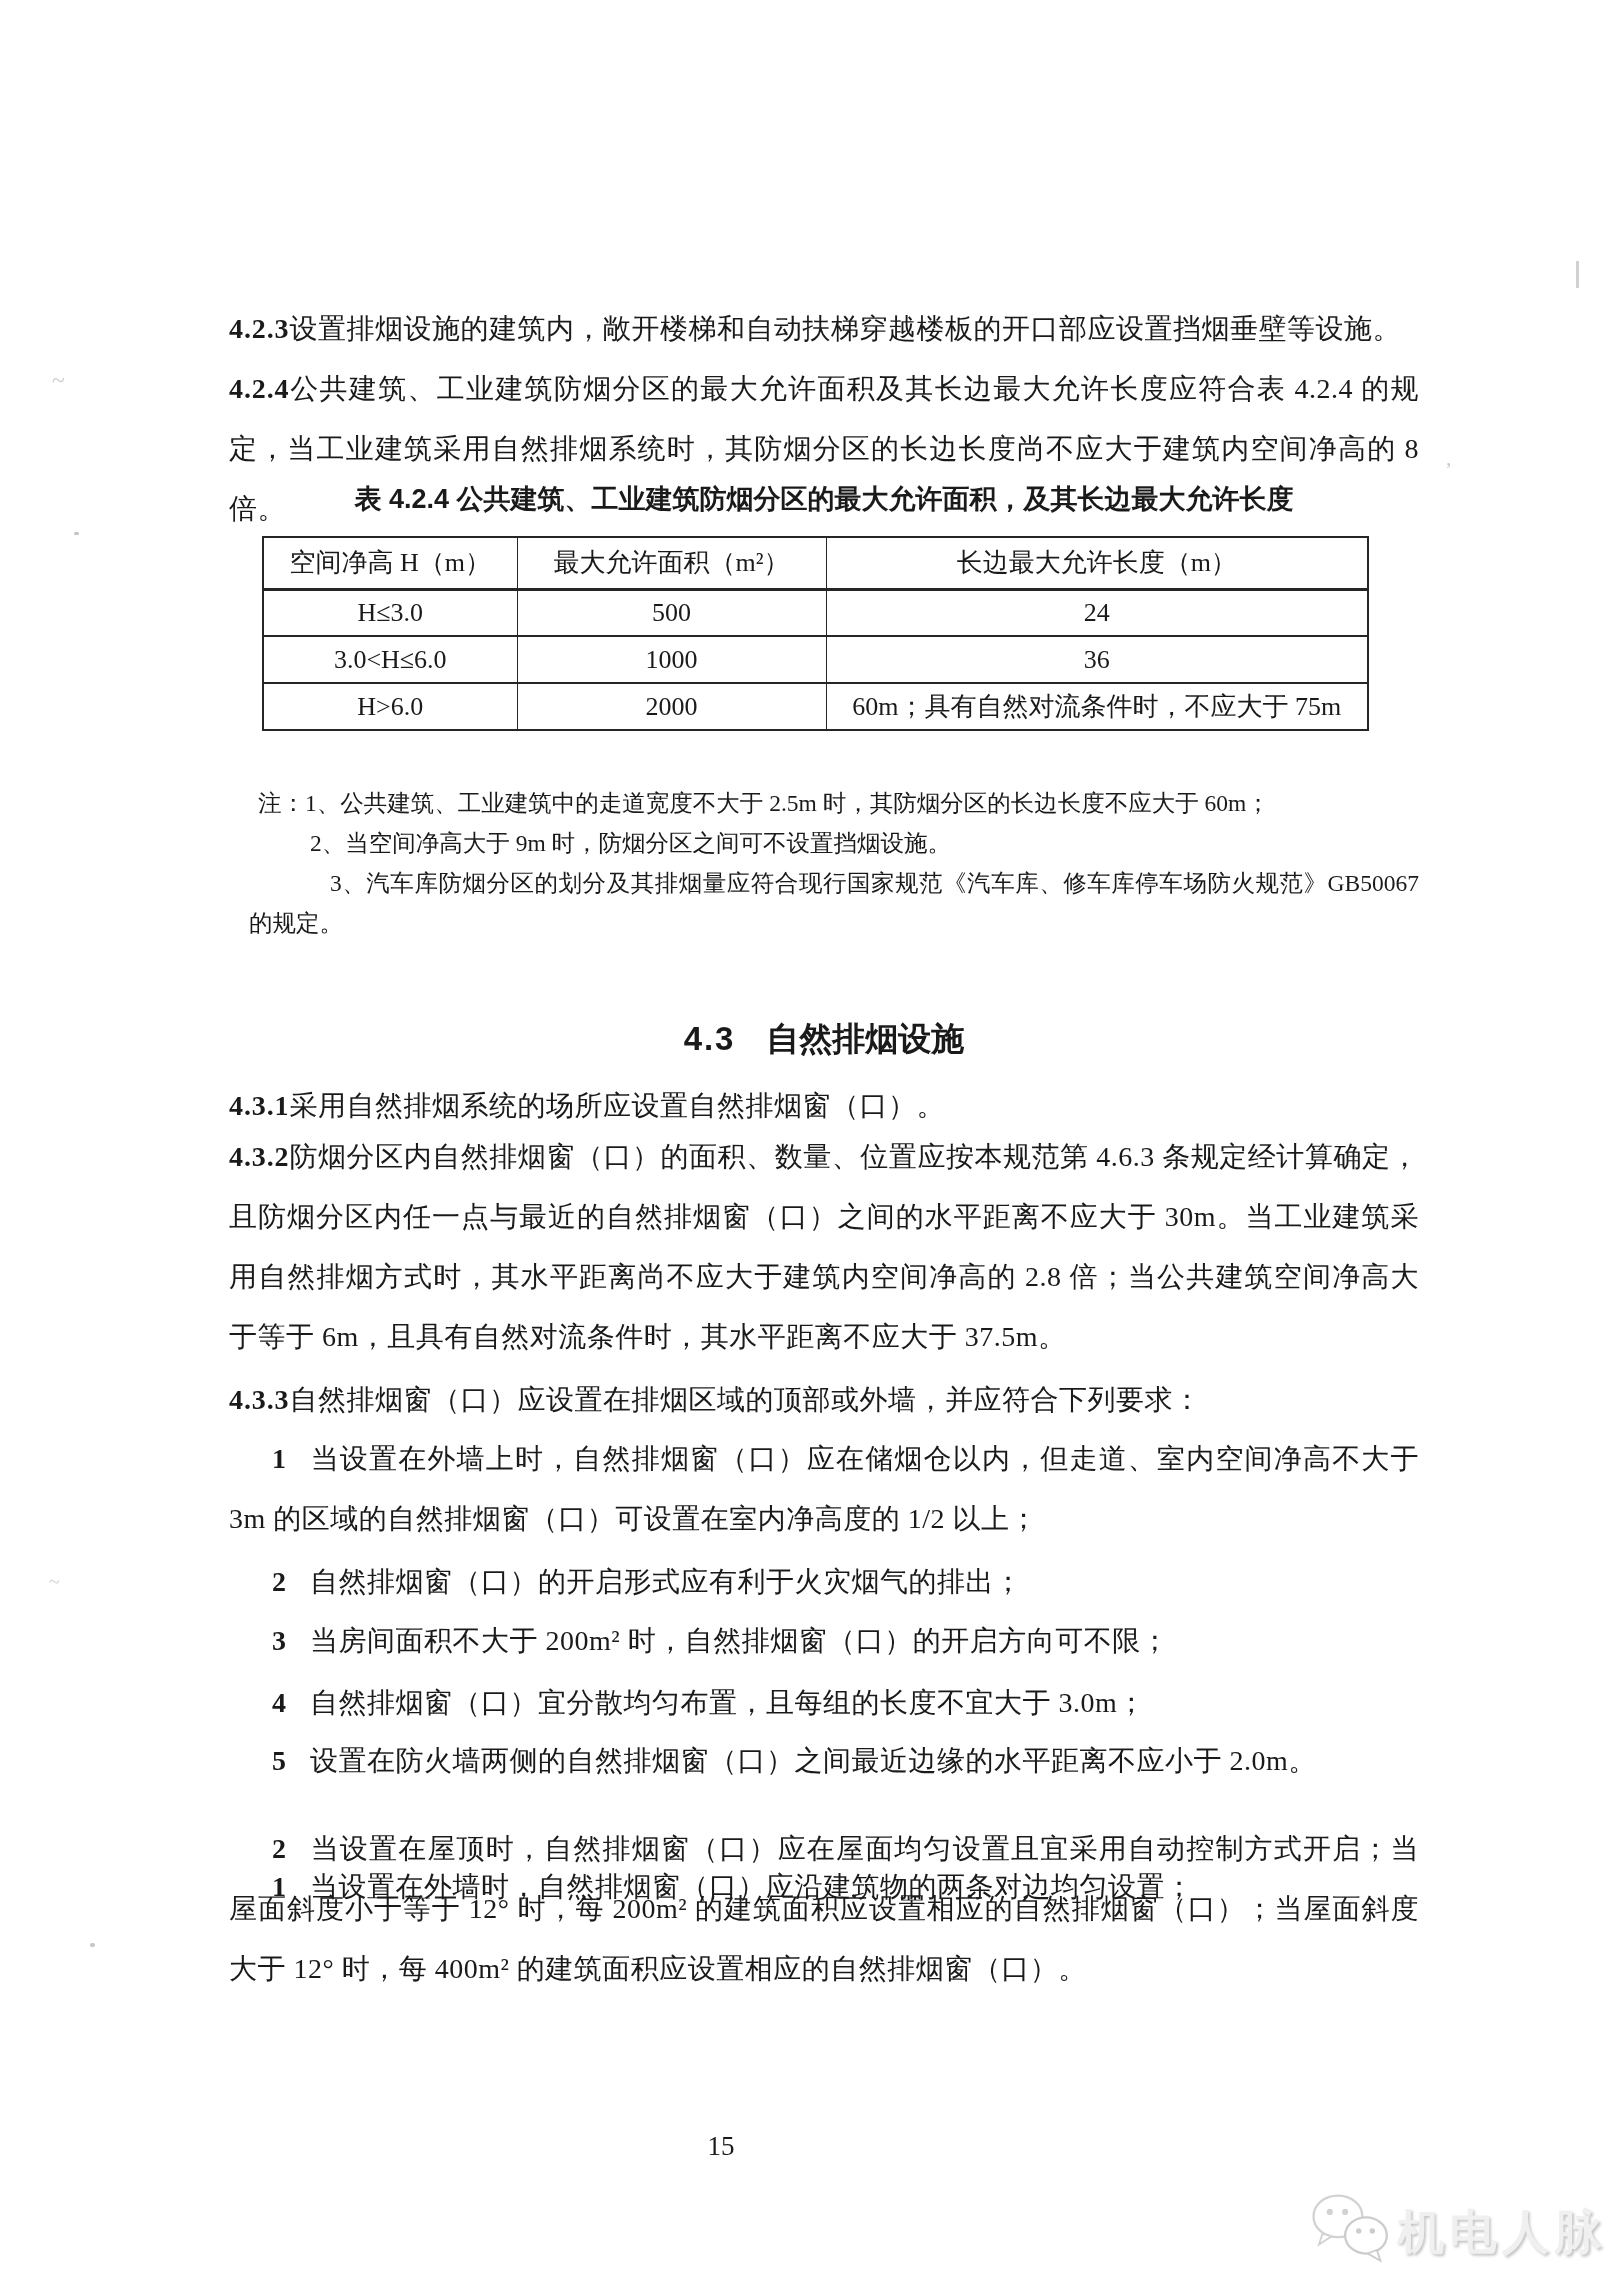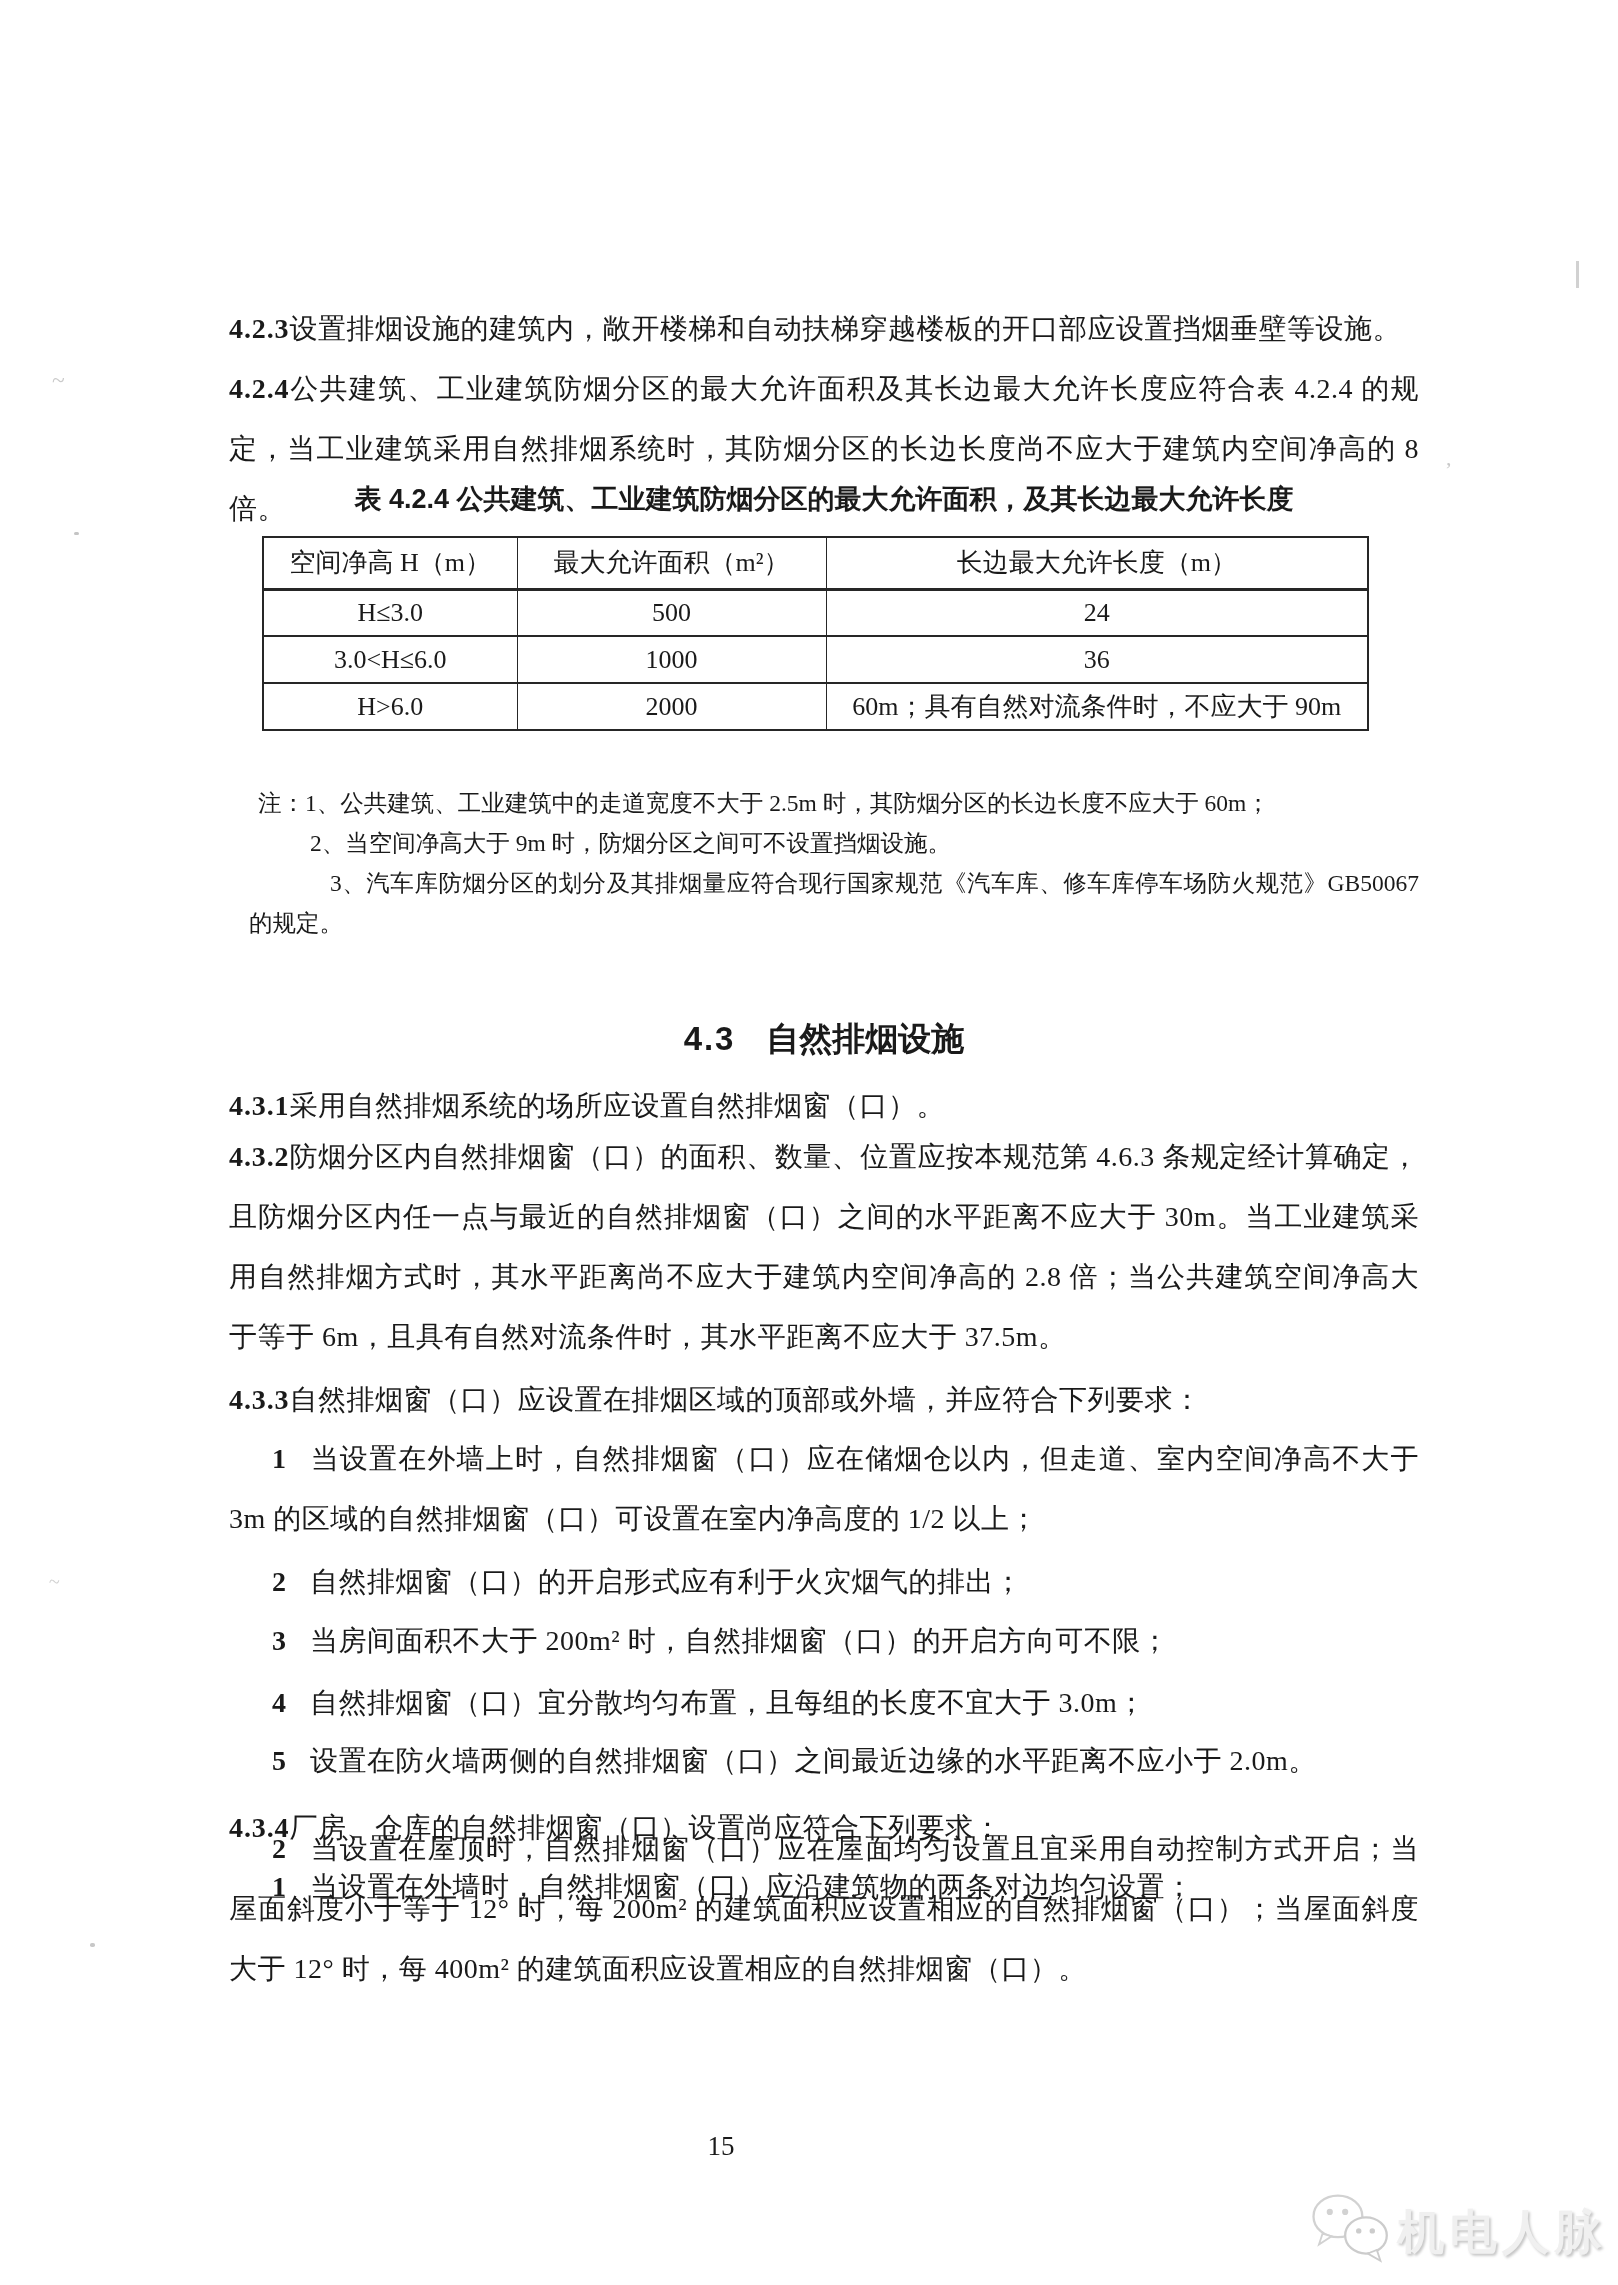--- a/index.html
+++ b/index.html
@@ -129,21 +129,21 @@
             <td>24</td>
           </tr>
           <tr>
             <td>3.0&lt;H≤6.0</td>
             <td>1000</td>
             <td>36</td>
           </tr>
           <tr>
             <td>H&gt;6.0</td>
             <td>2000</td>
-            <td>60m；具有自然对流条件时，不应大于 90m</td>
+            <td>60m；具有自然对流条件时，不应大于 75m</td>
           </tr>
         </tbody>
       </table>
     </div>
 
     <div class="notes">
       <div class="note">注：1、公共建筑、工业建筑中的走道宽度不大于 2.5m 时，其防烟分区的长边长度不应大于 60m；</div>
       <div class="note">2、当空间净高大于 9m 时，防烟分区之间可不设置挡烟设施。</div>
       <div class="note">3、汽车库防烟分区的划分及其排烟量应符合现行国家规范《汽车库、修车库停车场防火规范》GB50067 的规定。</div>
     </div>
@@ -173,23 +173,20 @@
     <div class="para item p-433-i3">
       <span class="item-num">3</span><span>当房间面积不大于 200m² 时，自然排烟窗（口）的开启方向可不限；</span>
     </div>
     <div class="para item p-433-i4">
       <span class="item-num">4</span><span>自然排烟窗（口）宜分散均匀布置，且每组的长度不宜大于 3.0m；</span>
     </div>
     <div class="para item p-433-i5">
       <span class="item-num">5</span><span>设置在防火墙两侧的自然排烟窗（口）之间最近边缘的水平距离不应小于 2.0m。</span>
     </div>
 
-    <div class="para p-434">
-      <span class="clause-num">4.3.4</span><span>厂房、仓库的自然排烟窗（口）设置尚应符合下列要求：</span>
-    </div>
 
     <div class="para item p-434-i1">
       <span class="item-num">1</span><span>当设置在外墙时，自然排烟窗（口）应沿建筑物的两条对边均匀设置；</span>
     </div>
     <div class="para item p-434-i2">
       <span class="item-num">2</span><span>当设置在屋顶时，自然排烟窗（口）应在屋面均匀设置且宜采用自动控制方式开启；当屋面斜度小于等于 12° 时，每 200m² 的建筑面积应设置相应的自然排烟窗（口）；当屋面斜度大于 12° 时，每 400m² 的建筑面积应设置相应的自然排烟窗（口）。</span>
     </div>
 
   </div>
 

